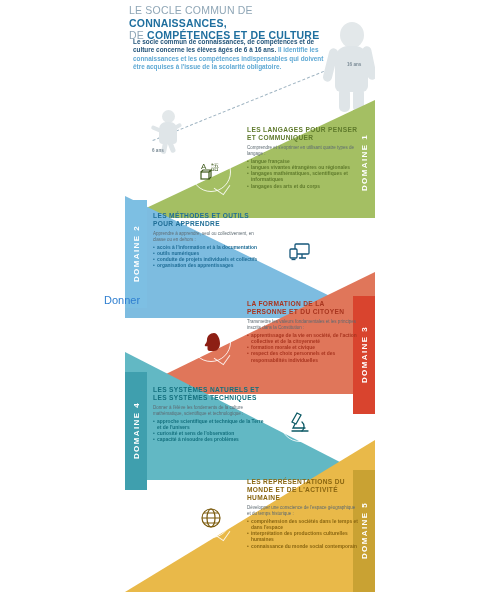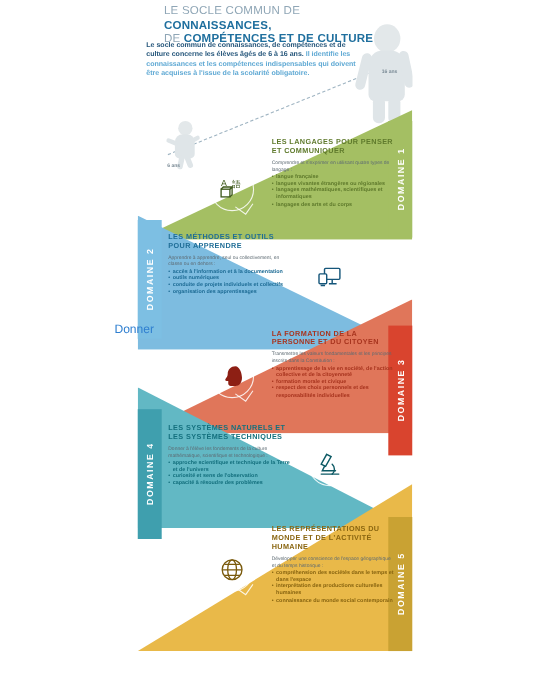--- a/index.html
+++ b/index.html
@@ -3,21 +3,21 @@
 <meta charset="utf-8">
 <style>
   html,body{margin:0;padding:0;background:#ffffff;}
   body{font-family:"Liberation Sans",sans-serif;}
   #stage{position:relative;width:500px;height:612px;overflow:hidden;background:#fff;}
 
   
   #poster{position:absolute;left:125px;top:0;width:250px;height:592px;background:#ffffff;overflow:hidden;}
 
   
-  .hdr{position:absolute;left:24px;top:4px;width:215px;z-index:40;}
+  .hdr{position:absolute;left:4px;top:4px;width:215px;z-index:40;}
   .hdr .l1,.hdr .l2{font-size:10.5px;line-height:12.5px;letter-spacing:.2px;color:#8fa6b6;font-weight:400;}
   .hdr .l1 b,.hdr .l2 b{color:#1f6f9e;font-weight:700;}
   .intro{position:absolute;left:8px;top:38px;width:200px;z-index:40;font-size:6.4px;line-height:8.4px;font-weight:700;color:#24557a;}
   .intro .sec{color:#5fa9d4;}
 
   
   .artband{position:absolute;left:0;top:0;width:250px;height:160px;z-index:5;}
   .dashline{position:absolute;left:28px;top:140px;width:225px;height:2px;background:transparent;
     border-top:1.4px dashed #9fb4c2;transform:rotate(-22deg);transform-origin:left center;}
   .pers{position:absolute;}

